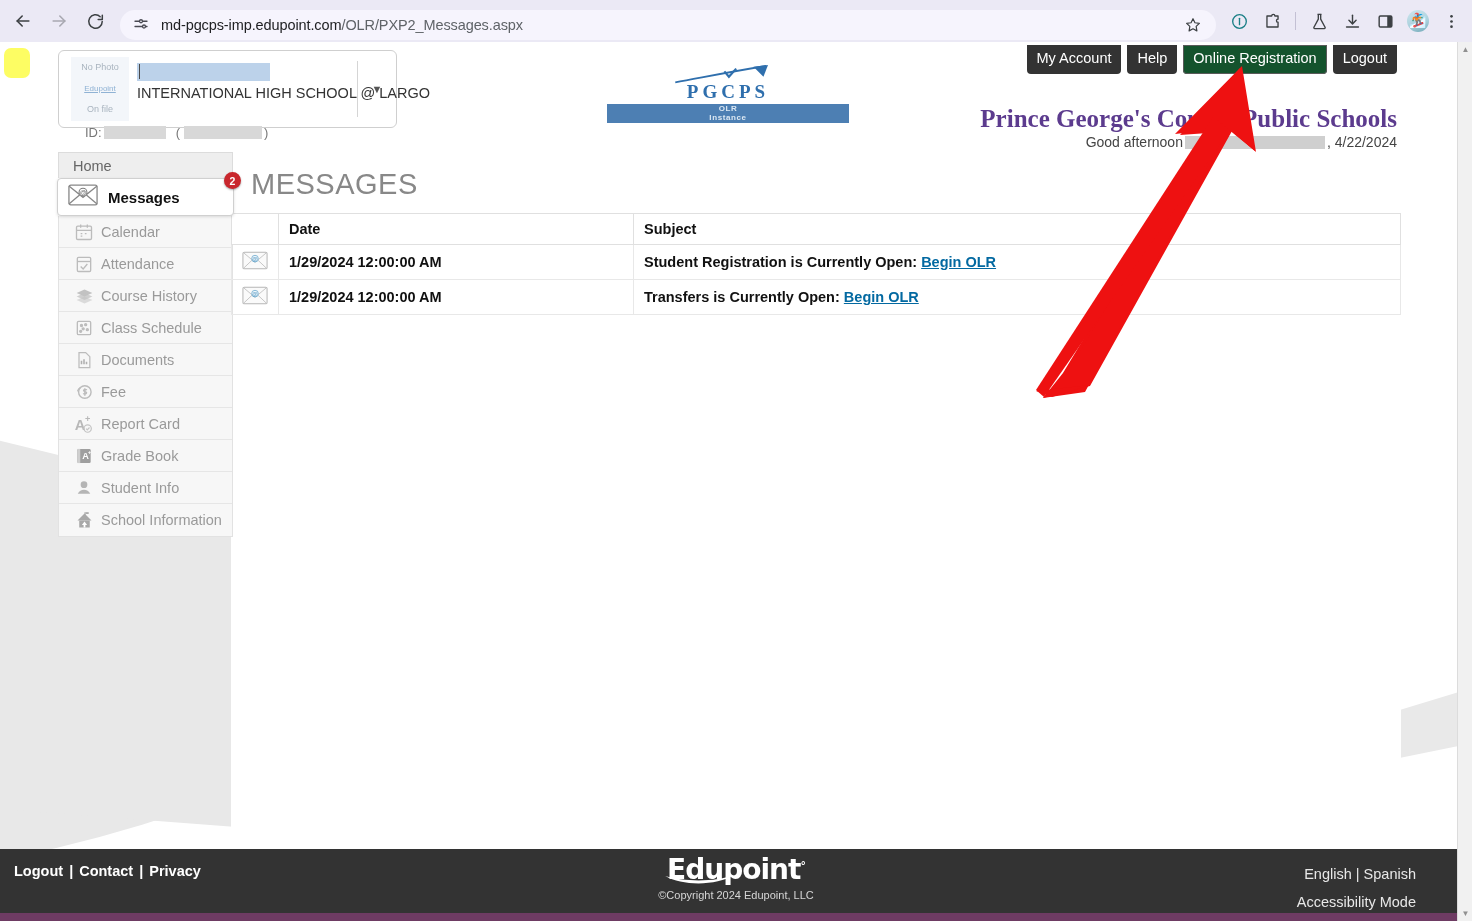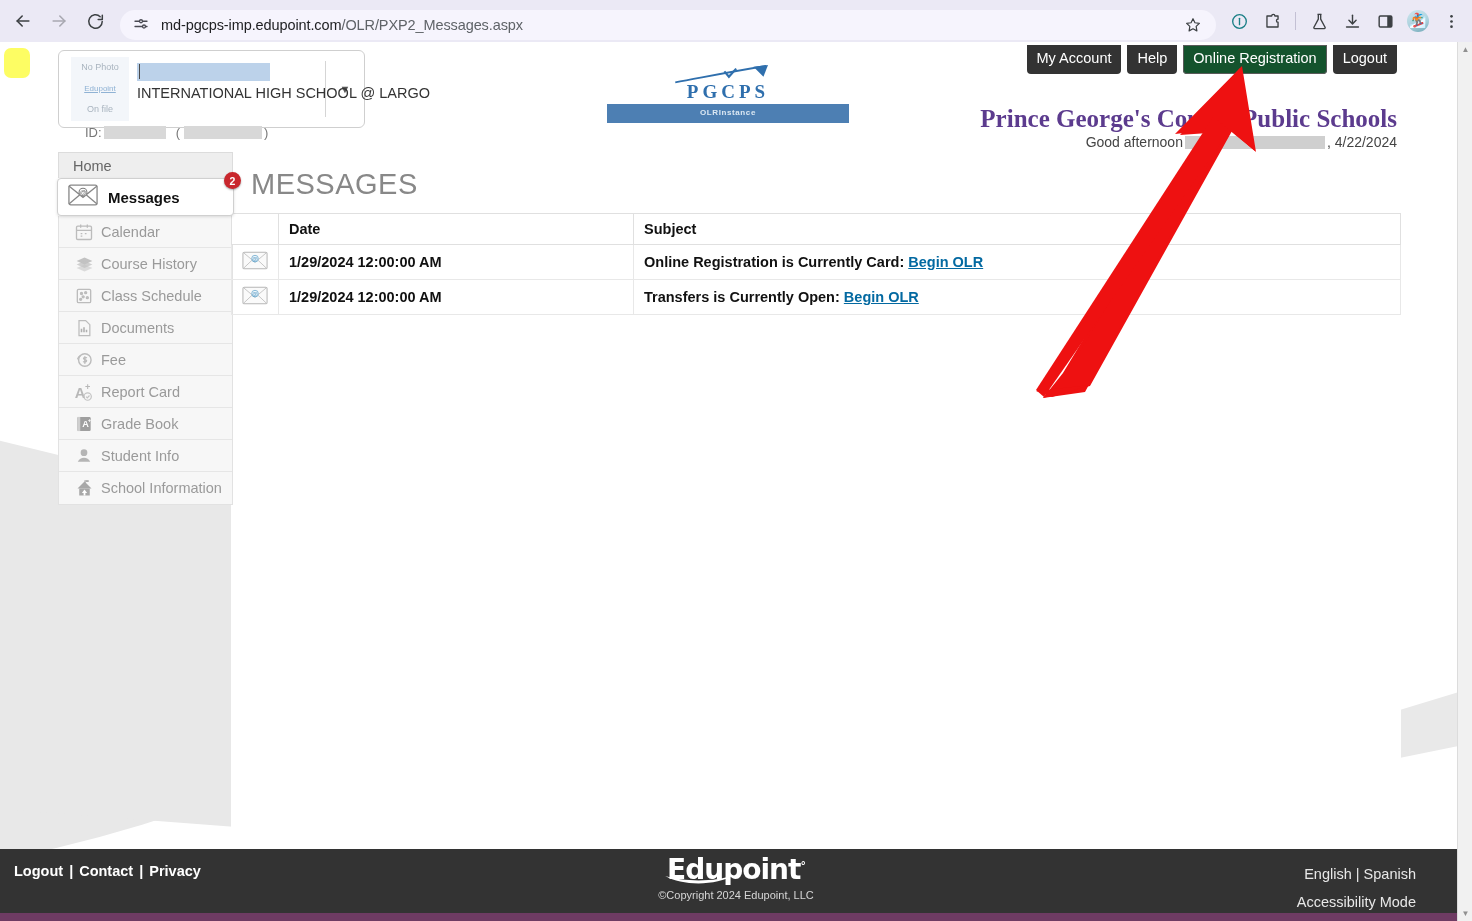--- a/index.html
+++ b/index.html
@@ -92,21 +92,21 @@
   
   .sticky-note {
     position: absolute; left: 4px; top: 6px;
     width: 26px; height: 30px;
     background: #fdfd63; border-radius: 7px;
   }
 
   
   .student-card {
     position: absolute; left: 58px; top: 8px;
-    width: 307px; height: 78px;
+    width: 339px; height: 78px;
     border: 1px solid #cfcfcf; border-radius: 6px;
     background: #fff;
     display: flex; align-items: stretch;
   }
   .no-photo {
     width: 58px; margin: 6px 0 6px 12px;
     background: #f3f6fa;
     display:flex; flex-direction: column; align-items:center; justify-content: space-around;
     font-size: 9px; color: #a9b4bf; line-height: 1.1;
   }
@@ -142,21 +142,21 @@
     font-family: "Liberation Serif", serif;
     font-weight: bold; font-size: 19px; letter-spacing: 4px;
     color: #2f6fad; line-height: 1; position: relative;
   }
   .logo-swoosh {
     position:absolute; left: 50%; top: -17px; transform: translateX(-50%);
     width: 120px; height: 20px;
   }
   .logo-band {
     margin-top: 3px; height: 19px; background: #4d7fb3;
-    display:flex; flex-direction:row; align-items:center; justify-content:center;
+    display:flex; flex-direction:column; align-items:center; justify-content:center;
     color: #dce8f3; font-size: 8px; font-weight: bold; line-height: 1.05;
     letter-spacing: .6px;
   }
 
   .district-title {
     position: absolute; right: 75px; top: 63px;
     font-family: "Liberation Serif", serif;
     font-weight: bold; font-size: 25px; color: #5c3b8e;
     white-space: nowrap;
   }
@@ -444,20 +444,30 @@
       <div class="side-item">
         <span class="ico">
           <svg width="20" height="20" viewBox="0 0 24 24" fill="none" stroke="#bcbcbc" stroke-width="1.6">
               <rect x="3" y="5" width="18" height="16" rx="1.5"></rect>
               <path d="M3 10h18M8 3v4M16 3v4M8 14h2M13 14h2M8 17h2"></path>
             </svg>
         </span>
         <span class="label">Calendar</span>
       </div>
 
+      <div class="side-item">
+        <span class="ico">
+          <svg width="20" height="20" viewBox="0 0 24 24" fill="none" stroke="#bcbcbc" stroke-width="1.6">
+              <rect x="4" y="4" width="16" height="17" rx="1.5"></rect>
+              <path d="M4 9h16"></path>
+              <path d="M8 15l3 3 5-6"></path>
+            </svg>
+        </span>
+        <span class="label">Attendance</span>
+      </div>
 
       <div class="side-item">
         <span class="ico">
           <svg width="21" height="21" viewBox="0 0 24 24" fill="#c2c2c2">
               <path d="M3 9l9-4 9 4-9 4z"></path>
               <path d="M3 13l9-4 9 4-9 4z" opacity=".75"></path>
               <path d="M3 17l9-4 9 4-9 4z" opacity=".55"></path>
             </svg>
         </span>
         <span class="label">Course History</span>
@@ -565,21 +575,21 @@
             <span class="env-icon">
               <svg width="26" height="19" viewBox="0 0 28 20" fill="none">
                 <rect x="1" y="1" width="26" height="18" rx="1.5" fill="#fafafa" stroke="#b7b7b7" stroke-width="1.1"></rect>
                 <path d="M1.5 18.5 L11 9.5 M26.5 18.5 L17 9.5 M1.5 1.5 L14 12 L26.5 1.5" stroke="#c3c3c3" stroke-width="1"></path>
                 <circle cx="14" cy="8" r="3.6" fill="#eef6fb" stroke="#7fb4d4" stroke-width="1"></circle>
                 <text x="14" y="10.5" font-size="6" text-anchor="middle" fill="#5a9bc4" font-family="Liberation Sans, sans-serif">@</text>
               </svg>
             </span>
           </td>
           <td class="col-date">1/29/2024 12:00:00 AM</td>
-          <td><span>Online Registration is Currently Card: </span><a class="subj-link" href="#">Begin OLR</a></td>
+          <td><span>Student Registration is Currently Open: </span><a class="subj-link" href="#">Begin OLR</a></td>
         </tr>
         <tr>
           <td class="col-icon">
             <span class="env-icon">
               <svg width="26" height="19" viewBox="0 0 28 20" fill="none">
                 <rect x="1" y="1" width="26" height="18" rx="1.5" fill="#fafafa" stroke="#b7b7b7" stroke-width="1.1"></rect>
                 <path d="M1.5 18.5 L11 9.5 M26.5 18.5 L17 9.5 M1.5 1.5 L14 12 L26.5 1.5" stroke="#c3c3c3" stroke-width="1"></path>
                 <circle cx="14" cy="8" r="3.6" fill="#eef6fb" stroke="#7fb4d4" stroke-width="1"></circle>
                 <text x="14" y="10.5" font-size="6" text-anchor="middle" fill="#5a9bc4" font-family="Liberation Sans, sans-serif">@</text>
               </svg>

